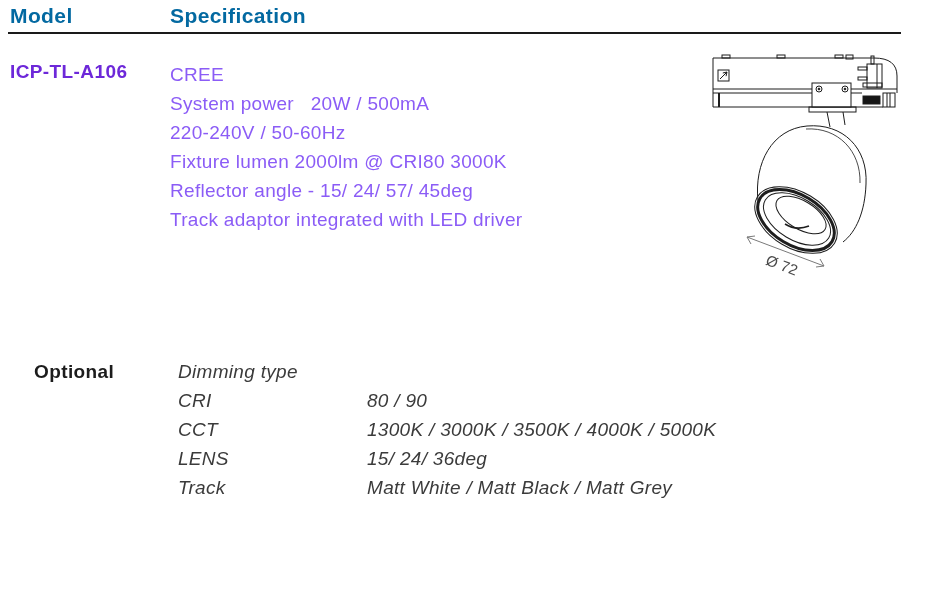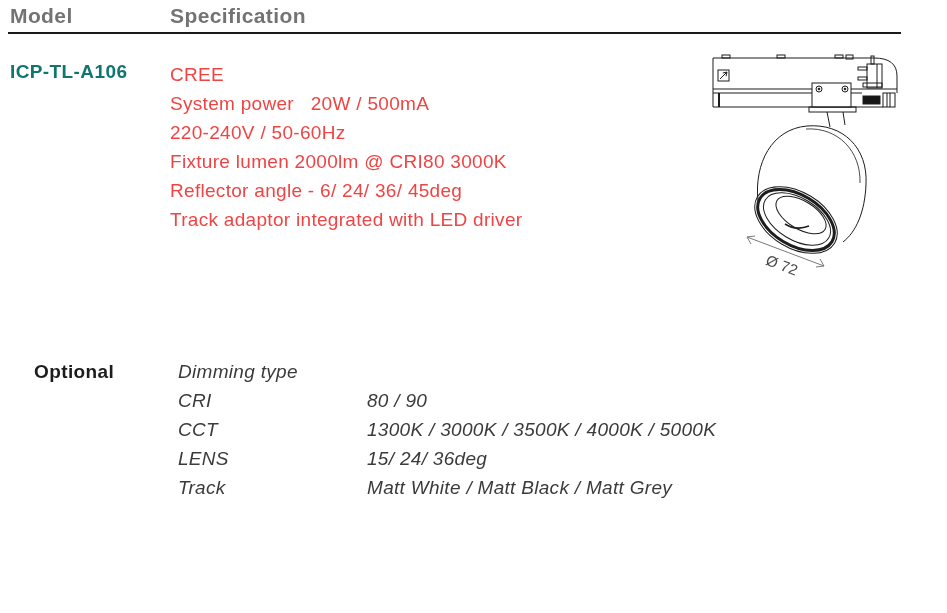--- a/index.html
+++ b/index.html
@@ -3,32 +3,32 @@
 <meta charset="utf-8">
 <style>
   html,body{margin:0;padding:0;}
   body{
     width:947px;height:613px;background:#ffffff;position:relative;
     font-family:"Liberation Sans","DejaVu Sans",sans-serif;
     color:#3b3b3b;overflow:hidden;
   }
   .abs{position:absolute;}
   .hdr{
-    top:4px;font-size:21px;font-weight:700;color:#737373;letter-spacing:.4px;
+    top:4px;font-size:21px;font-weight:700;color:#0369a1;letter-spacing:.4px;
   }
   #hdr-model{left:10px;}
   #hdr-spec{left:170px;}
   .rule{
     top:32px;left:8px;width:893px;height:2px;background:#1a1a1a;
   }
   .model-code{
-    left:10px;top:61px;font-size:19px;font-weight:700;color:#0f766e;letter-spacing:.4px;
+    left:10px;top:61px;font-size:19px;font-weight:700;color:#6d28d9;letter-spacing:.4px;
   }
   .spec-block{
-    left:170px;top:60px;font-size:19px;line-height:29px;color:#ef4444;letter-spacing:.3px;
+    left:170px;top:60px;font-size:19px;line-height:29px;color:#8b5cf6;letter-spacing:.3px;
   }
   .spec-line{white-space:pre;height:29px;}
   .opt-label{
     left:10px;top:361px;font-size:19px;font-weight:700;color:#1c1c1c;letter-spacing:.4px;margin-left:24px;
   }
   .opt-table{
     left:178px;top:361px;font-size:19px;font-style:italic;color:#3b3b3b;letter-spacing:.3px;
   }
   .opt-row{position:relative;height:29px;width:700px;}
   .opt-name{position:absolute;left:0;white-space:pre;}
@@ -43,21 +43,21 @@
 <div class="abs hdr" id="hdr-spec">Specification</div>
 <div class="abs rule"></div>
 
 <div class="abs model-code">ICP-TL-A106</div>
 
 <div class="abs spec-block">
   <div class="spec-line">CREE</div>
   <div class="spec-line">System power   20W / 500mA</div>
   <div class="spec-line">220-240V / 50-60Hz</div>
   <div class="spec-line">Fixture lumen 2000lm @ CRI80 3000K</div>
-  <div class="spec-line">Reflector angle - 6/ 24/ 36/ 45deg</div>
+  <div class="spec-line">Reflector angle - 15/ 24/ 57/ 45deg</div>
   <div class="spec-line">Track adaptor integrated with LED driver</div>
 </div>
 
 <svg class="abs drawing" viewBox="690 44 220 246" fill="none" stroke="#1d1d1d" stroke-width="1">
 
   <g>
     <path d="M713,107 L713,58 L874,58 Q897,58 897,76 L897,93"></path>
     <path d="M713,107 L883,107"></path>
     <path d="M713,89 L897,89"></path>
     <path d="M713,93 L862,93"></path>

